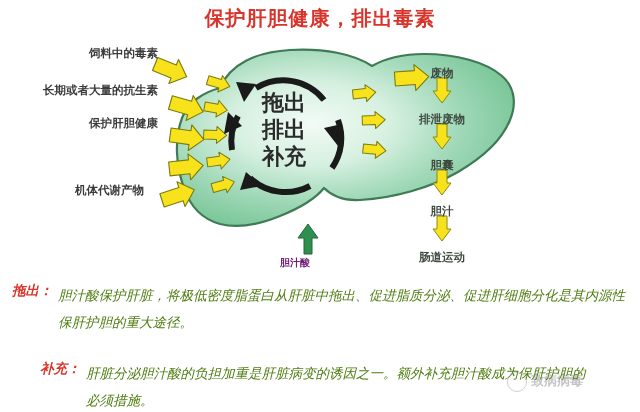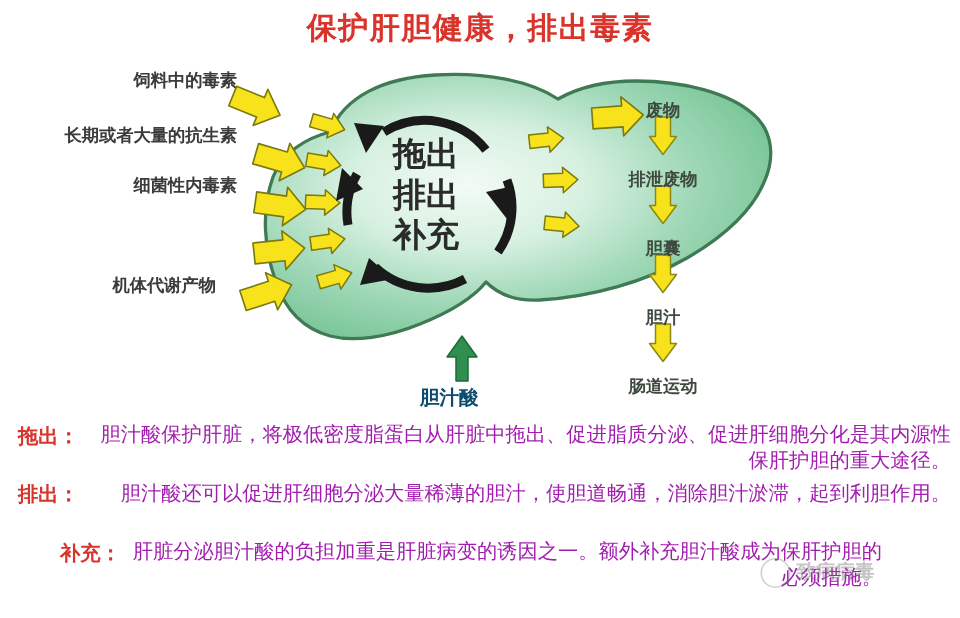--- a/index.html
+++ b/index.html
@@ -38,40 +38,39 @@
   
   .chain-label{
     position:absolute;white-space:nowrap;text-align:center;
     font-size:11.5px;color:#3f4a3f;font-weight:bold;
     font-family:"DejaVu Sans","Liberation Sans",sans-serif;
     transform:translateX(-50%);
   }
 
   
   .bile-label{
-    position:absolute;white-space:nowrap;font-size:13px;font-weight:bold;
-    color:#0c4a6e;font-family:"DejaVu Sans","Liberation Sans",sans-serif;
+    position:absolute;white-space:nowrap;font-size:10px;font-weight:bold;
+    color:#701a75;font-family:"DejaVu Sans","Liberation Sans",sans-serif;
   }
 
   
   .explain{
     position:absolute;left:0;top:280px;width:640px;height:132px;
   }
-  .para{position:relative;display:block;margin:0;padding:0;}
+  .para{position:relative;display:block;margin:0;padding:0;font-style:italic;}
   .para-row{display:flex;align-items:flex-start;}
   .para-key{
     flex:0 0 auto;width:46px;color:#d9342b;font-weight:bold;font-size:13.5px;
     font-family:"DejaVu Sans","Liberation Sans",sans-serif;
     text-align:left;padding-left:12px;box-sizing:content-box;
   }
   .para-body{
-    flex:1 1 auto;color:#a21caf;font-size:13.5px;line-height:17px;
+    flex:1 1 auto;color:#4d7c0f;font-size:13.5px;line-height:27px;
     font-family:"DejaVu Sans","Liberation Sans",sans-serif;
     padding-right:6px;
-    text-align:right;
   }
   .p1{position:absolute;left:0;top:2px;width:640px;}
   .p2{position:absolute;left:0;top:41px;width:640px;}
   .p3{position:absolute;left:0;top:80px;width:566px;margin-left:28px;}
 
   
   .watermark{
     position:absolute;left:505px;top:366px;width:120px;height:34px;
     opacity:.40;pointer-events:none;
   }
@@ -207,21 +206,21 @@
       <g transform="translate(409,142)">
           <use href="#downArrow"></use>
         </g>
       <g transform="translate(409,188)">
           <use href="#downArrow"></use>
         </g>
     </svg>
 
     <div class="src-label" style="left:0;top:18px;width:134px;">饲料中的毒素</div>
     <div class="src-label" style="left:0;top:55px;width:134px;">长期或者大量的抗生素</div>
-    <div class="src-label" style="left:0;top:88px;width:134px;">细菌性内毒素</div>
+    <div class="src-label" style="left:0;top:88px;width:134px;">保护肝胆健康</div>
     <div class="src-label" style="left:0;top:155px;width:120px;">机体代谢产物</div>
 
     <div class="cycle-word" style="left:230px;top:60px;">拖出</div>
     <div class="cycle-word" style="left:230px;top:87px;">排出</div>
     <div class="cycle-word" style="left:230px;top:114px;">补充</div>
 
     <div class="chain-label" style="left:418px;top:38px;">废物</div>
     <div class="chain-label" style="left:418px;top:84px;">排泄废物</div>
     <div class="chain-label" style="left:418px;top:130px;">胆囊</div>
     <div class="chain-label" style="left:418px;top:176px;">胆汁</div>
@@ -232,26 +231,20 @@
 
   <div class="explain">
 
     <div class="para p1">
       <div class="para-row">
         <span class="para-key">拖出：</span>
         <span class="para-body">胆汁酸保护肝脏，将极低密度脂蛋白从肝脏中拖出、促进脂质分泌、促进肝细胞分化是其内源性保肝护胆的重大途径。</span>
       </div>
     </div>
 
-    <div class="para p2">
-      <div class="para-row">
-        <span class="para-key">排出：</span>
-        <span class="para-body">胆汁酸还可以促进肝细胞分泌大量稀薄的胆汁，使胆道畅通，消除胆汁淤滞，起到利胆作用。</span>
-      </div>
-    </div>
 
     <div class="para p3">
       <div class="para-row">
         <span class="para-key">补充：</span>
         <span class="para-body">肝脏分泌胆汁酸的负担加重是肝脏病变的诱因之一。额外补充胆汁酸成为保肝护胆的必须措施。</span>
       </div>
     </div>
   </div>
 
   <div class="watermark">

